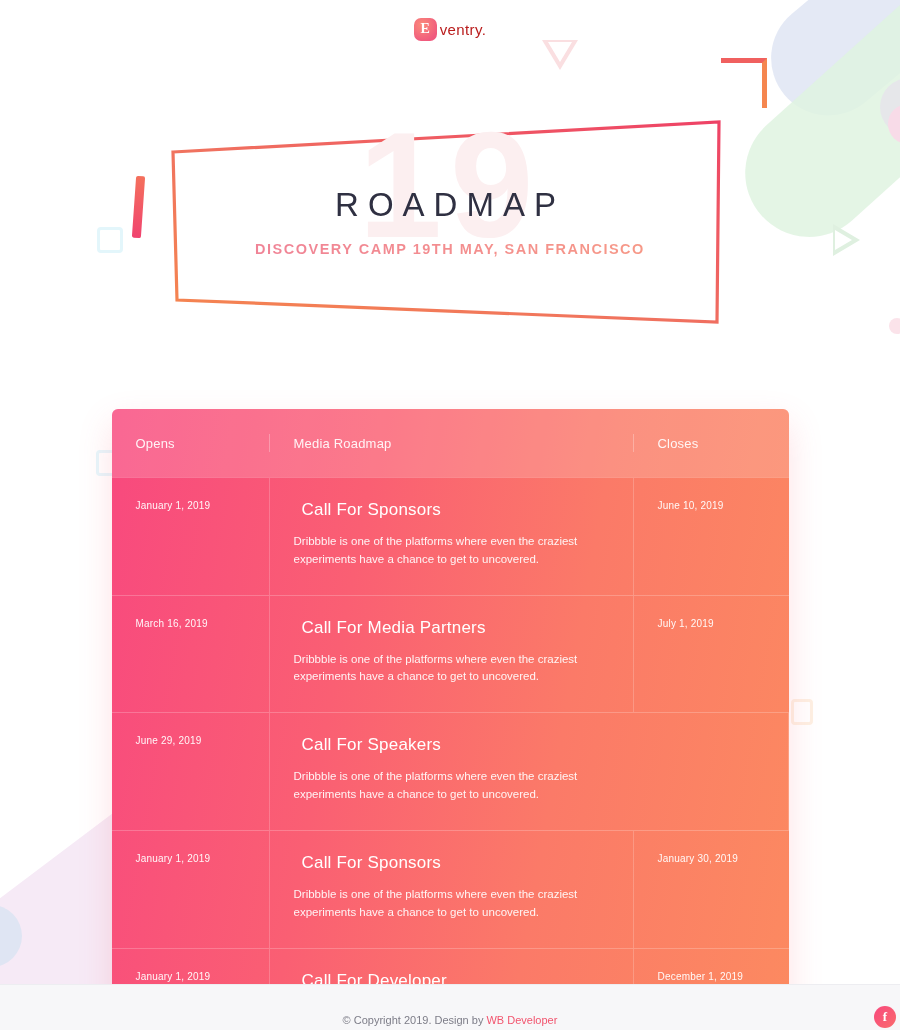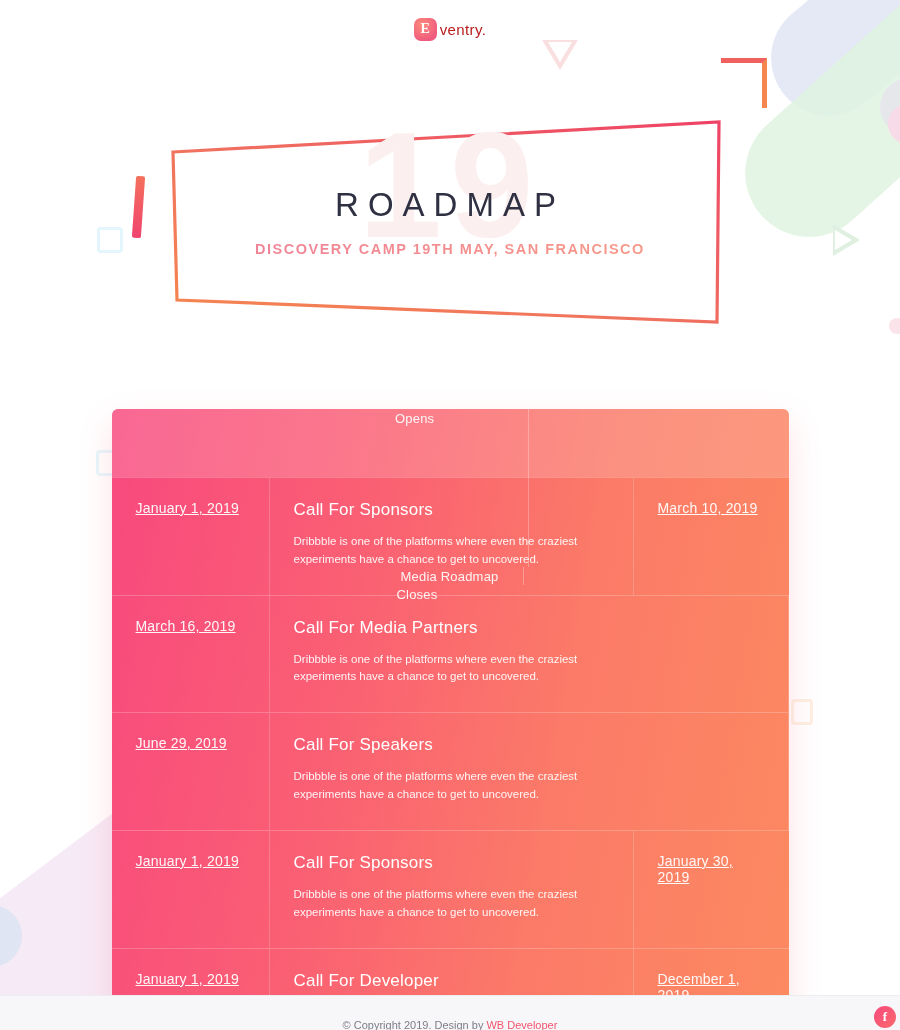--- a/index.html
+++ b/index.html
@@ -261,64 +261,63 @@
   .rt-row {
     display: flex;
     border-top: 1px solid rgba(255,255,255,.22);
   }
   .rt-row:first-child { border-top: none; }
 
   .rt-head {
     background: rgba(255,255,255,.17);
     height: 68px;
     align-items: center;
-    flex-direction: column;
   }
   .rt-head .rt-cell { padding-top: 0; padding-bottom: 0; }
 
   .rt-cell {
     padding: 22px 24px 26px;
     color: #ffffff;
   }
   .rt-cell.c-opens  { width: 158px; flex: 0 0 158px; border-right: 1px solid rgba(255,255,255,.20); }
   .rt-cell.c-main   { flex: 1 1 auto; border-right: 1px solid rgba(255,255,255,.20); }
   .rt-cell.c-closes { width: 155px; flex: 0 0 155px; }
 
   .rt-head .c-opens, .rt-head .c-main { border-right-color: rgba(255,255,255,.28); }
 
   .rt-head-label {
     font-size: 13px;
     color: rgba(255,255,255,.92);
     letter-spacing: .2px;
   }
   .rt-date {
-    font-size: 14px;
+    font-size: 10px;
     color: rgba(255,255,255,.95);
     letter-spacing: .2px;
-    text-decoration: underline;
   }
   .rt-title {
     font-size: 17px;
     color: #ffffff;
     letter-spacing: .2px;
     margin-bottom: 13px;
+    margin-left: 8px;
   }
   .rt-desc {
     font-size: 11.5px;
     line-height: 1.55;
     color: rgba(255,255,255,.92);
     max-width: 330px;
   }
 
   
   .footer {
     position: absolute;
     left: 0; bottom: 0;
     width: 900px;
-    height: 35px;
+    height: 46px;
     background: #f7f7f9;
     border-top: 1px solid #ededf1;
     z-index: 3;
     display: flex;
     align-items: center;
     justify-content: center;
   }
   .footer-text {
     font-size: 11px;
     color: #7d7d88;
@@ -409,31 +408,34 @@
 
   <div class="rt-row">
     <div class="rt-cell c-opens">
       <div class="rt-date">January 1, 2019</div>
     </div>
     <div class="rt-cell c-main">
       <div class="rt-title">Call For Sponsors</div>
       <div class="rt-desc">Dribbble is one of the platforms where even the craziest experiments have a chance to get to uncovered.</div>
     </div>
     <div class="rt-cell c-closes">
-      <div class="rt-date">March 10, 2019</div>
+      <div class="rt-date">June 10, 2019</div>
     </div>
   </div>
 
   <div class="rt-row">
     <div class="rt-cell c-opens">
       <div class="rt-date">March 16, 2019</div>
     </div>
     <div class="rt-cell c-main">
       <div class="rt-title">Call For Media Partners</div>
       <div class="rt-desc">Dribbble is one of the platforms where even the craziest experiments have a chance to get to uncovered.</div>
+    </div>
+    <div class="rt-cell c-closes">
+      <div class="rt-date">July 1, 2019</div>
     </div>
   </div>
 
   <div class="rt-row">
     <div class="rt-cell c-opens">
       <div class="rt-date">June 29, 2019</div>
     </div>
     <div class="rt-cell c-main">
       <div class="rt-title">Call For Speakers</div>
       <div class="rt-desc">Dribbble is one of the platforms where even the craziest experiments have a chance to get to uncovered.</div>

